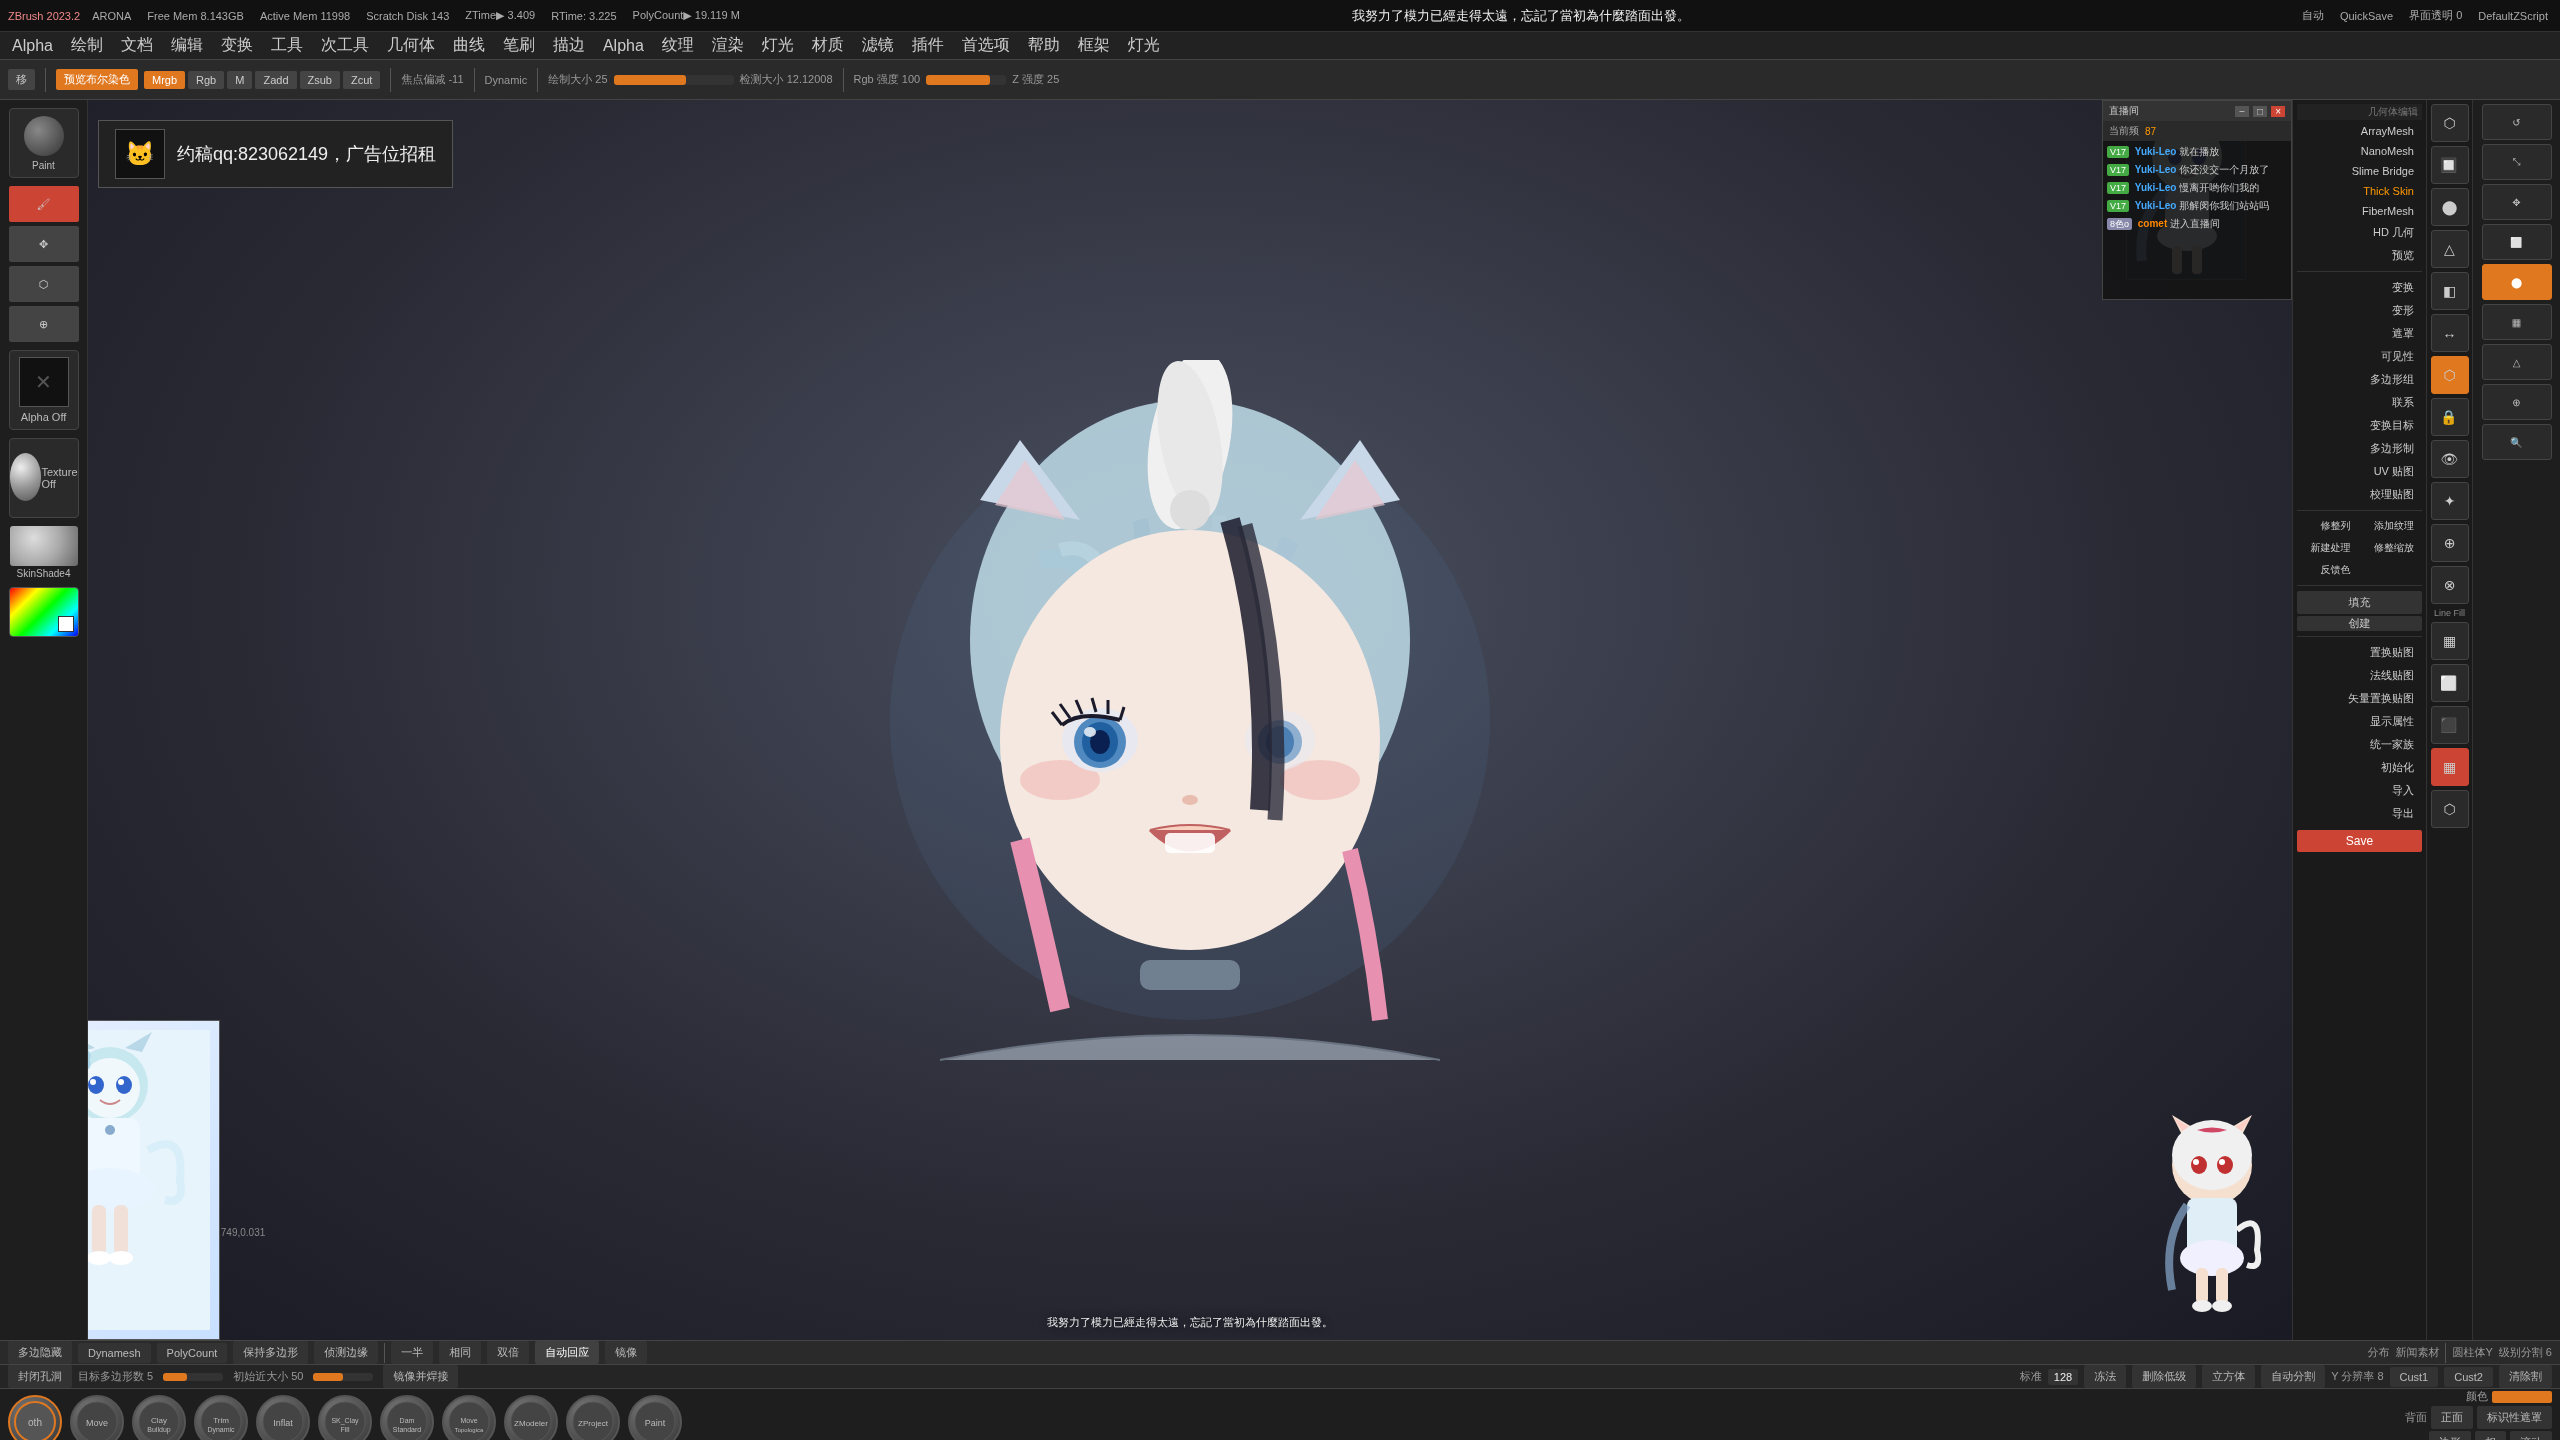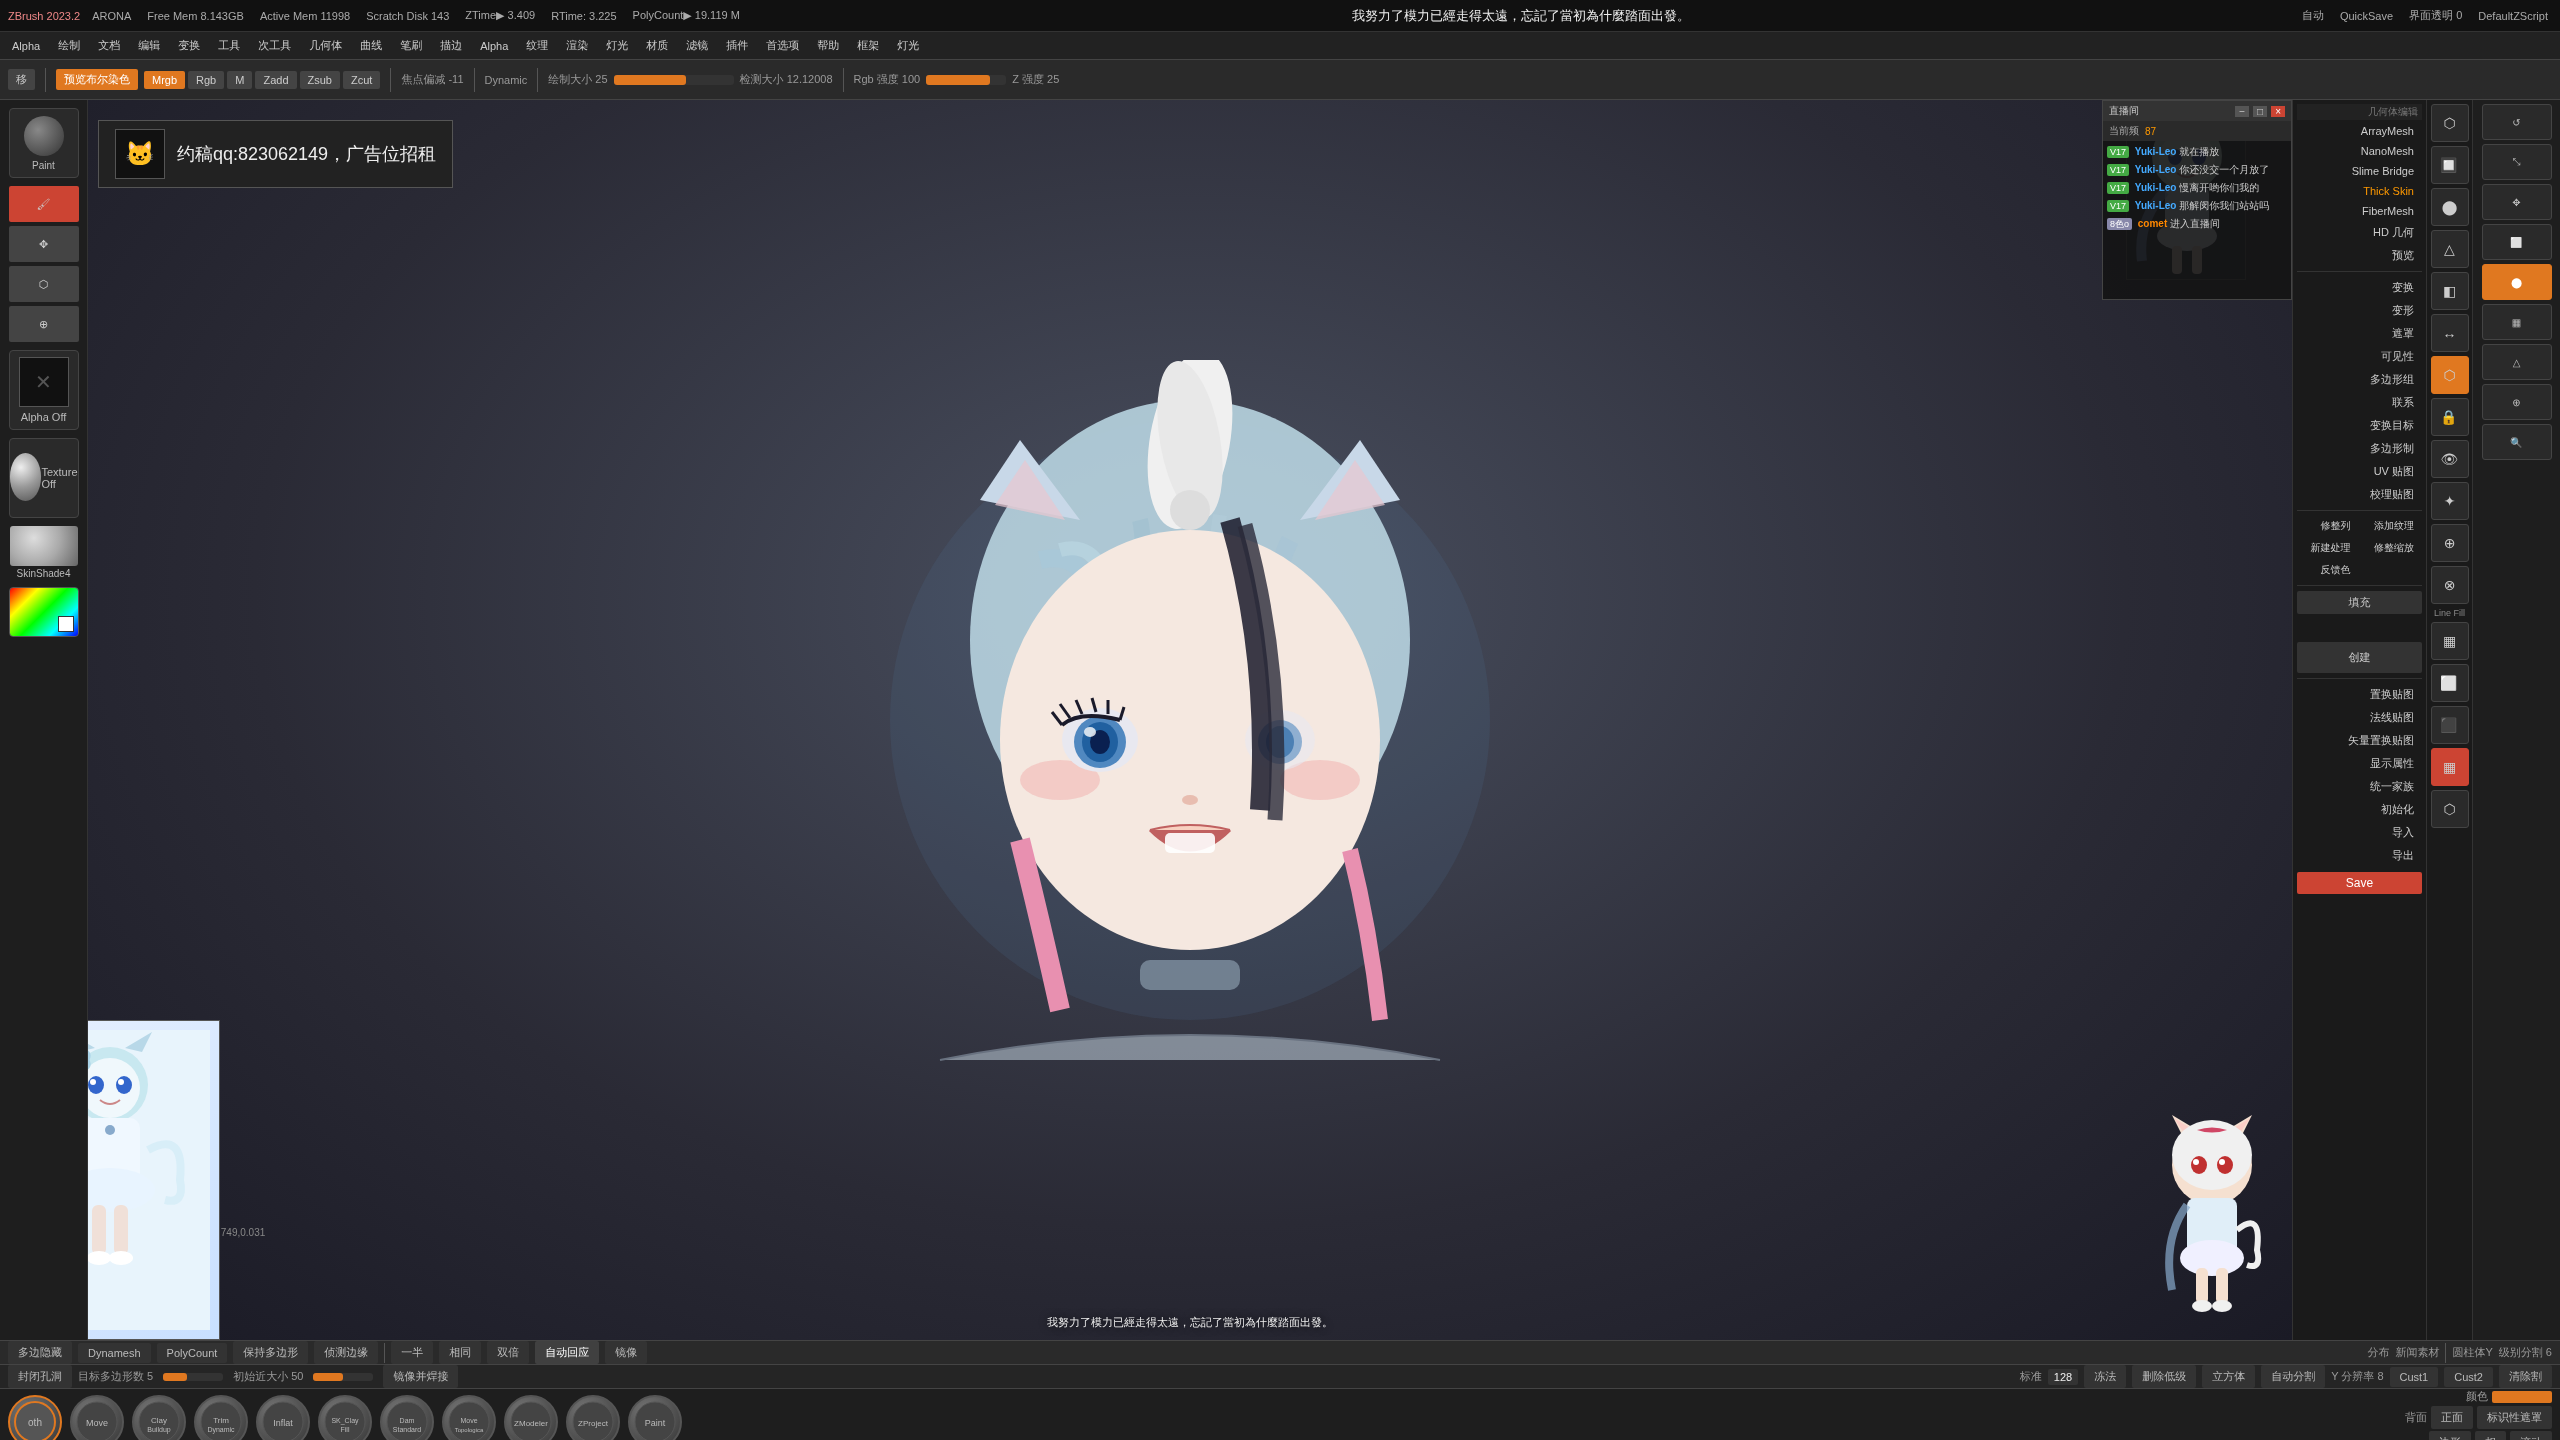--- a/index.html
+++ b/index.html
@@ -69,21 +69,21 @@
       padding: 0 4px;
       gap: 2px;
       position: absolute;
       top: 32px;
       left: 0;
       z-index: 100;
       border-bottom: 1px solid #444;
     }
     .menu-item {
       color: #ccc;
-      font-size: 11px;
+      font-size: 16px;
       padding: 2px 8px;
       cursor: pointer;
       border-radius: 2px;
     }
 
     
     #tool-bar {
       width: 100%;
       height: 40px;
       background: #2a2a2a;
@@ -866,21 +866,21 @@
   <div class="trp-divider"></div>
   <div style="display:grid;grid-template-columns:1fr 1fr;gap:2px;">
     <div class="trp-btn" style="font-size:10px;">修整列</div>
     <div class="trp-btn" style="font-size:10px;">添加纹理</div>
     <div class="trp-btn" style="font-size:10px;">新建处理</div>
     <div class="trp-btn" style="font-size:10px;">修整缩放</div>
     <div class="trp-btn" style="font-size:10px;">反馈色</div>
   </div>
   <div class="trp-divider"></div>
   <div class="trp-btn" style="background:#333;text-align:center;padding:4px;">填充</div>
-  <div class="trp-btn" style="background:#333;text-align:center;padding:8px;margin-top:26px;">创建</div>
+  <div class="trp-btn" style="background:#333;text-align:center;padding:0;">创建</div>
   <div class="trp-divider"></div>
   <div class="trp-btn">置换贴图</div>
   <div class="trp-btn">法线贴图</div>
   <div class="trp-btn">矢量置换贴图</div>
   <div class="trp-btn">显示属性</div>
   <div class="trp-btn">统一家族</div>
   <div class="trp-btn">初始化</div>
   <div class="trp-btn">导入</div>
   <div class="trp-btn">导出</div>
   <div class="trp-save">Save</div>

